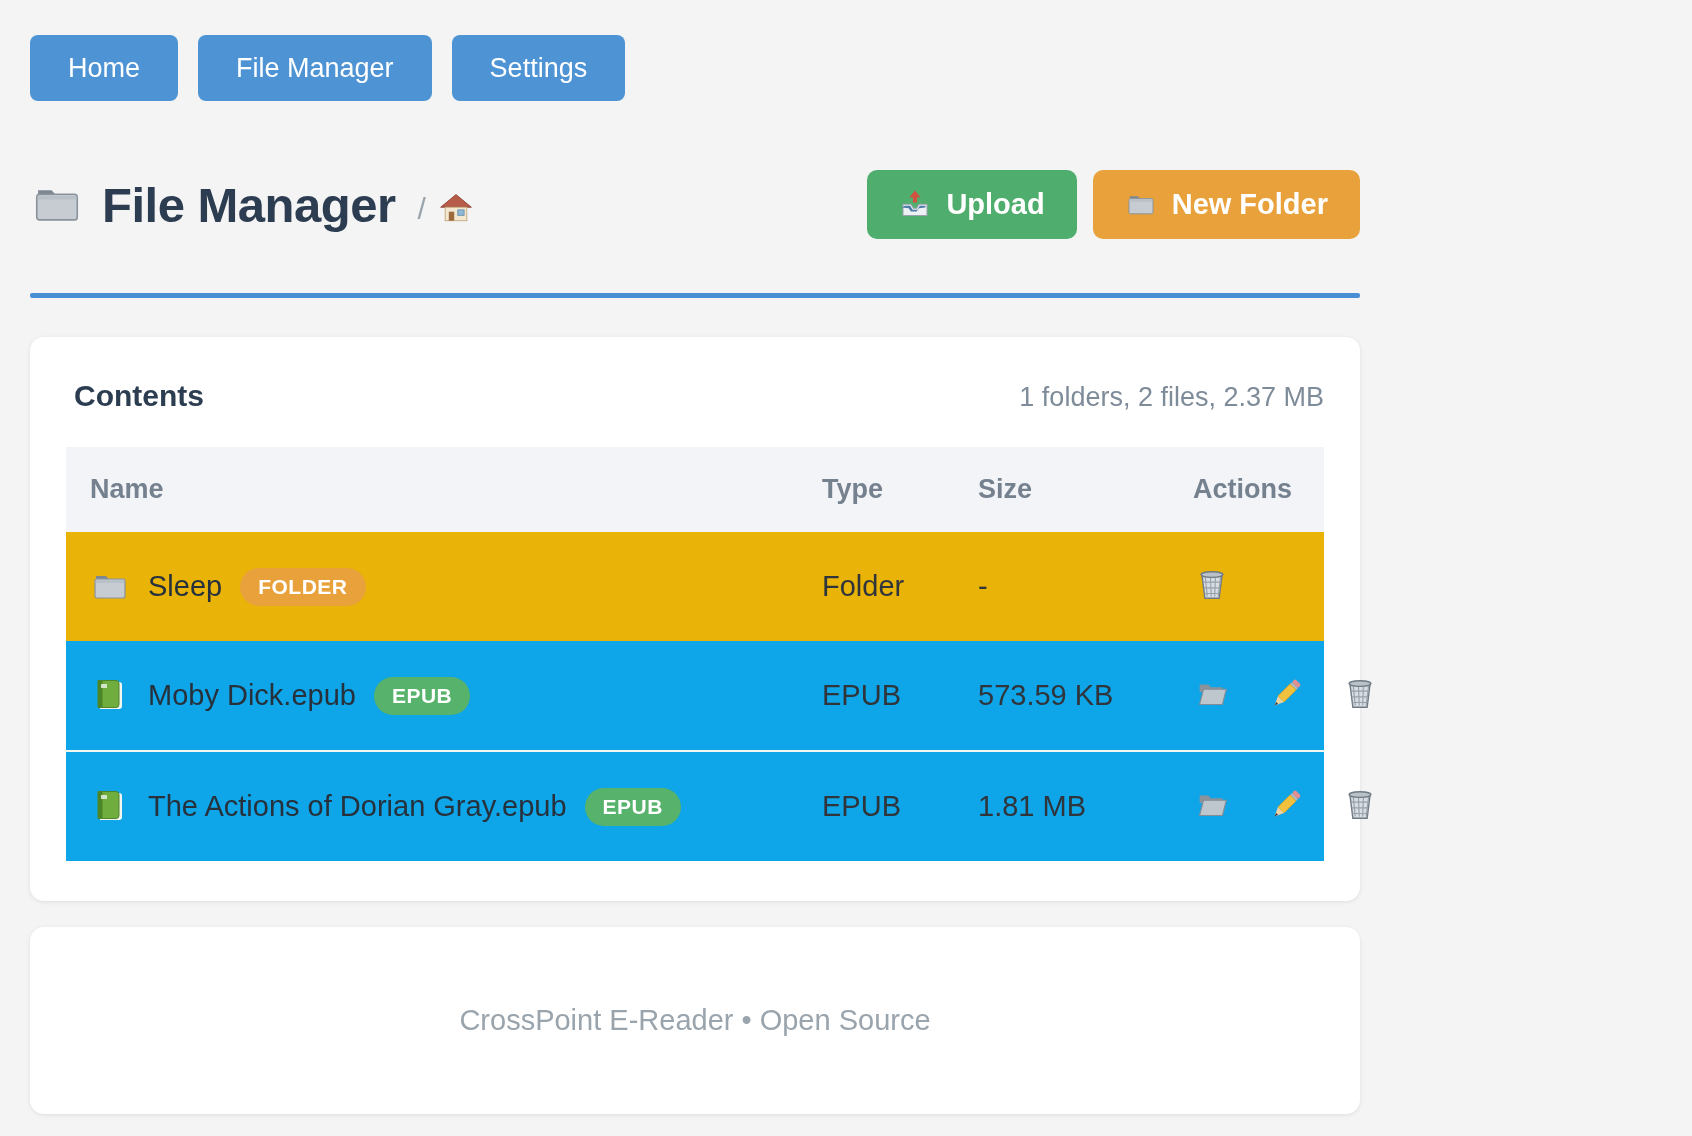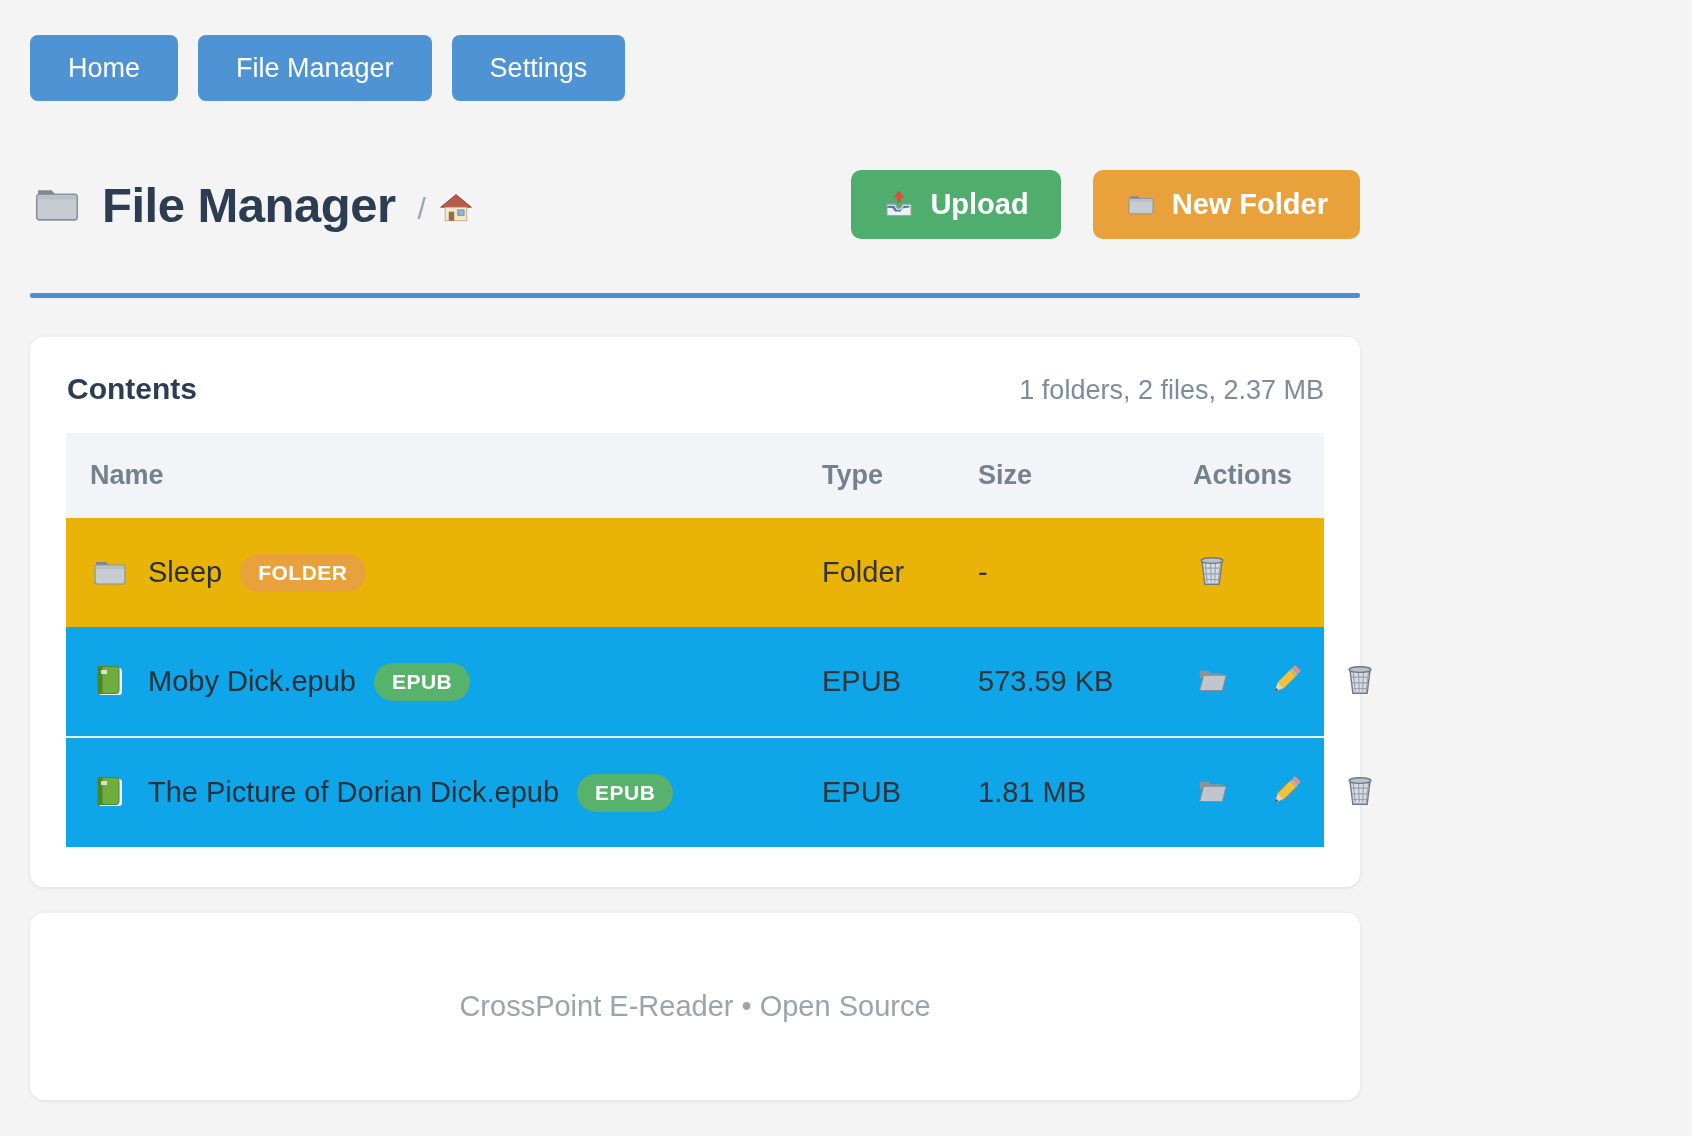--- a/index.html
+++ b/index.html
@@ -27,41 +27,41 @@
   .title-group { display: flex; align-items: center; }
   .icon { display: inline-flex; }
   .icon svg { width: 100%; height: 100%; }
   .title-folder { width: 54px; height: 54px; margin-right: 18px; }
   h1.page-title {
     margin: 0; font-size: 49px; font-weight: 800; color: #2d3d51; letter-spacing: -0.5px;
   }
   .crumb-sep { color: #9aa4ad; font-size: 30px; margin: 8px 12px 0 22px; }
   .crumb-home { width: 36px; height: 36px; margin-top: 8px; cursor: pointer; }
 
-  .header-actions { display: flex; gap: 32px; }
+  .header-actions { display: flex; gap: 16px; }
   .hdr-btn {
     display: flex; align-items: center; gap: 15px;
     border: none; cursor: pointer; color: #fff;
     font-family: inherit; font-size: 29px; font-weight: 700;
     height: 69px; padding: 0 32px; border-radius: 10px;
   }
   .btn-upload { background: #4fae6d; }
   .btn-new-folder { background: #e9a23b; }
   .hdr-btn .icon { width: 32px; height: 32px; }
 
   .divider { margin-top: 54px; height: 5px; background: #4a8fd4; border-radius: 2px; }
 
   
   .card {
     background: #fff; border-radius: 14px;
     box-shadow: 0 1px 4px rgba(0,0,0,0.09);
   }
   .contents-card { margin-top: 39px; padding: 34px 36px 40px 36px; }
   .card-head { display: flex; align-items: baseline; justify-content: space-between; margin-bottom: 26px; }
-  .card-head h2 { margin: 1px; font-size: 30px; font-weight: 700; color: #2d3d51; }
+  .card-head h2 { margin: 8px; font-size: 30px; font-weight: 700; color: #2d3d51; }
   .summary { font-size: 27px; color: #7e8b99; }
 
   
   table.files-table { width: 100%; border-collapse: collapse; table-layout: fixed; padding-left: 32px; }
   .files-table col.c-name { width: 732px; }
   .files-table col.c-type { width: 156px; }
   .files-table col.c-size { width: 215px; }
   .files-table col.c-actions { width: auto; }
   .files-table th {
     background: #f2f4f7; color: #75818f; text-align: left;
@@ -251,21 +251,21 @@
             <td>
               <div class="name-wrap">
                 <span class="icon row-icon">
                   <svg viewBox="0 0 40 40">
                     <path d="M10 6 h19 q3 0 3 3 v21 q0 3 -3 3 H10 Z" fill="#f4f6f2"></path>
                     <path d="M8 4.5 h18 q3 0 3 3 v21 q0 3 -3 3 H8 Z" fill="#6fae3e" stroke="#50862a" stroke-width="1"></path>
                     <rect x="8" y="4.5" width="4.5" height="27" fill="#4c8526"></rect>
                     <rect x="11" y="8" width="6" height="4" fill="#e8eee2" opacity="0.85"></rect>
                   </svg>
                 </span>
-                <span class="file-name">The Picture of Dorian Dick.epub</span>
+                <span class="file-name">The Actions of Dorian Gray.epub</span>
                 <span class="badge">EPUB</span>
               </div>
             </td>
             <td>EPUB</td>
             <td>1.81 MB</td>
             <td>
               <div class="actions-wrap">
                 <button class="action-btn"><span class="icon">
                     <svg viewBox="0 0 40 40">
                       <path d="M7 10 h9 l3 3 h12 v5 H7 Z" fill="#8a939c"></path>

